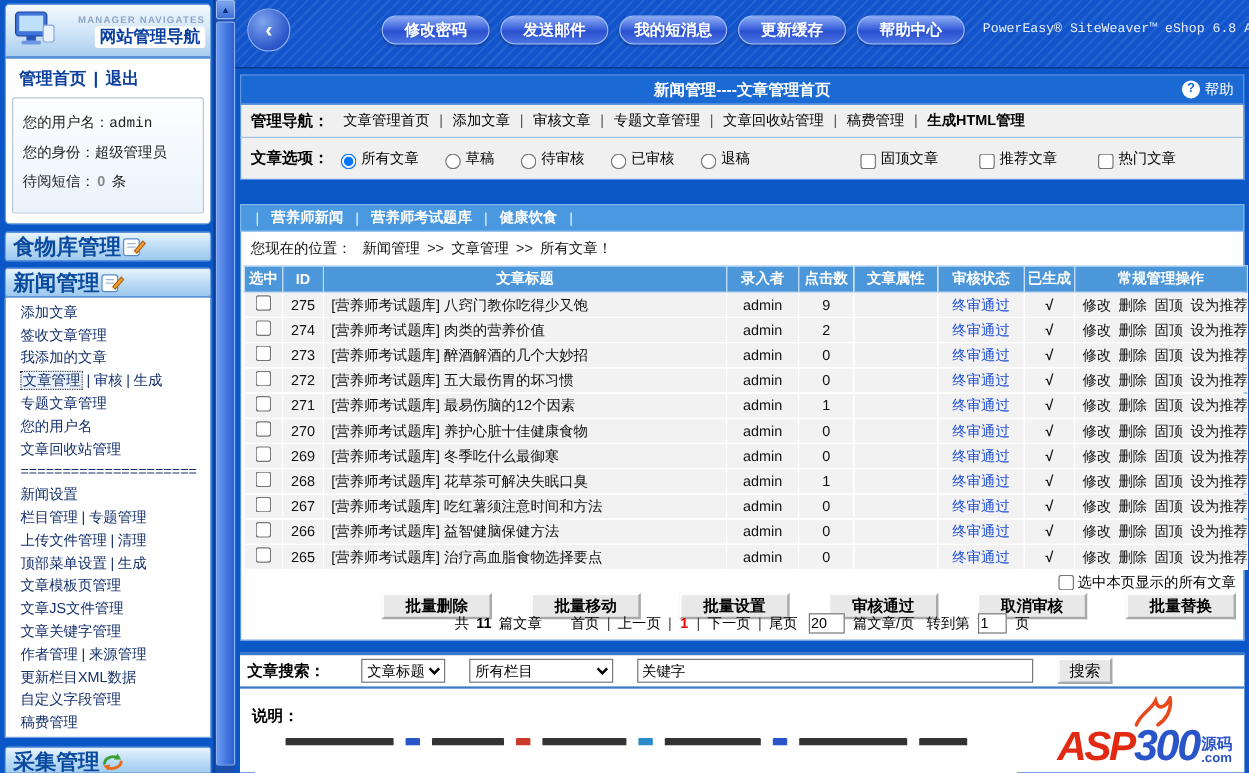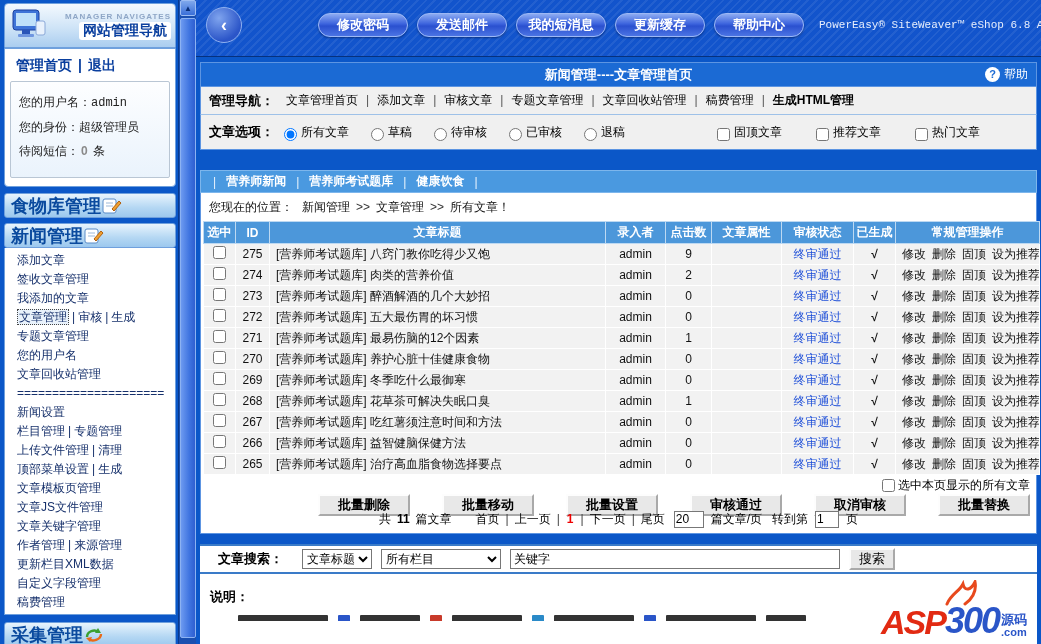--- a/index.html
+++ b/index.html
@@ -133,21 +133,21 @@
     font-family:"Liberation Sans","DejaVu Sans",sans-serif; line-height:16px;
   }
   .pager{ height:28px; display:flex; align-items:center; justify-content:center; font-size:12px; gap:4px; }
   .pager .pg-link{ cursor:pointer; padding:0 2px; }
   .pager .cur{ color:#e00; font-weight:bold; padding:0 3px; }
   .pager .psep{ color:#444; }
   .pager input{ width:30px; height:17px; border:1px solid #777; font-size:12px; padding:0 1px; margin:0 3px; }
   .pager b{ padding:0 2px; }
 
   .search-bar{ margin-top:10px; background:#fff; border-top:2px solid #3a7bc8; border-bottom:2px solid #3a7bc8;
-    height:30px; display:flex; align-items:center; padding-left:18px; gap:9px; }
+    height:30px; display:flex; align-items:center; padding-left:6px; gap:20px; }
   .search-bar select{ height:20px; font-size:12px; border:1px solid #777; background:#fff; }
   .search-bar input[type=text]{ width:330px; height:20px; border:1px solid #777; font-size:12px; padding:0 3px; }
   .sbtn{ width:46px; height:22px; background:#e8e8e8; border:2px outset #fdfdfd; font-size:13px; cursor:pointer; }
 
   .notes{ background:#fff; min-height:70px; padding:14px 0 0 10px; position:relative; }
   .notes .nt{ font-weight:bold; font-size:13px; }
   .clip-line{ height:6px; overflow:hidden; margin-top:9px; display:flex; align-items:flex-start; gap:10px; padding-left:28px; }
   .clip-line i{ display:block; height:12px; border-radius:1px; }
 
   

